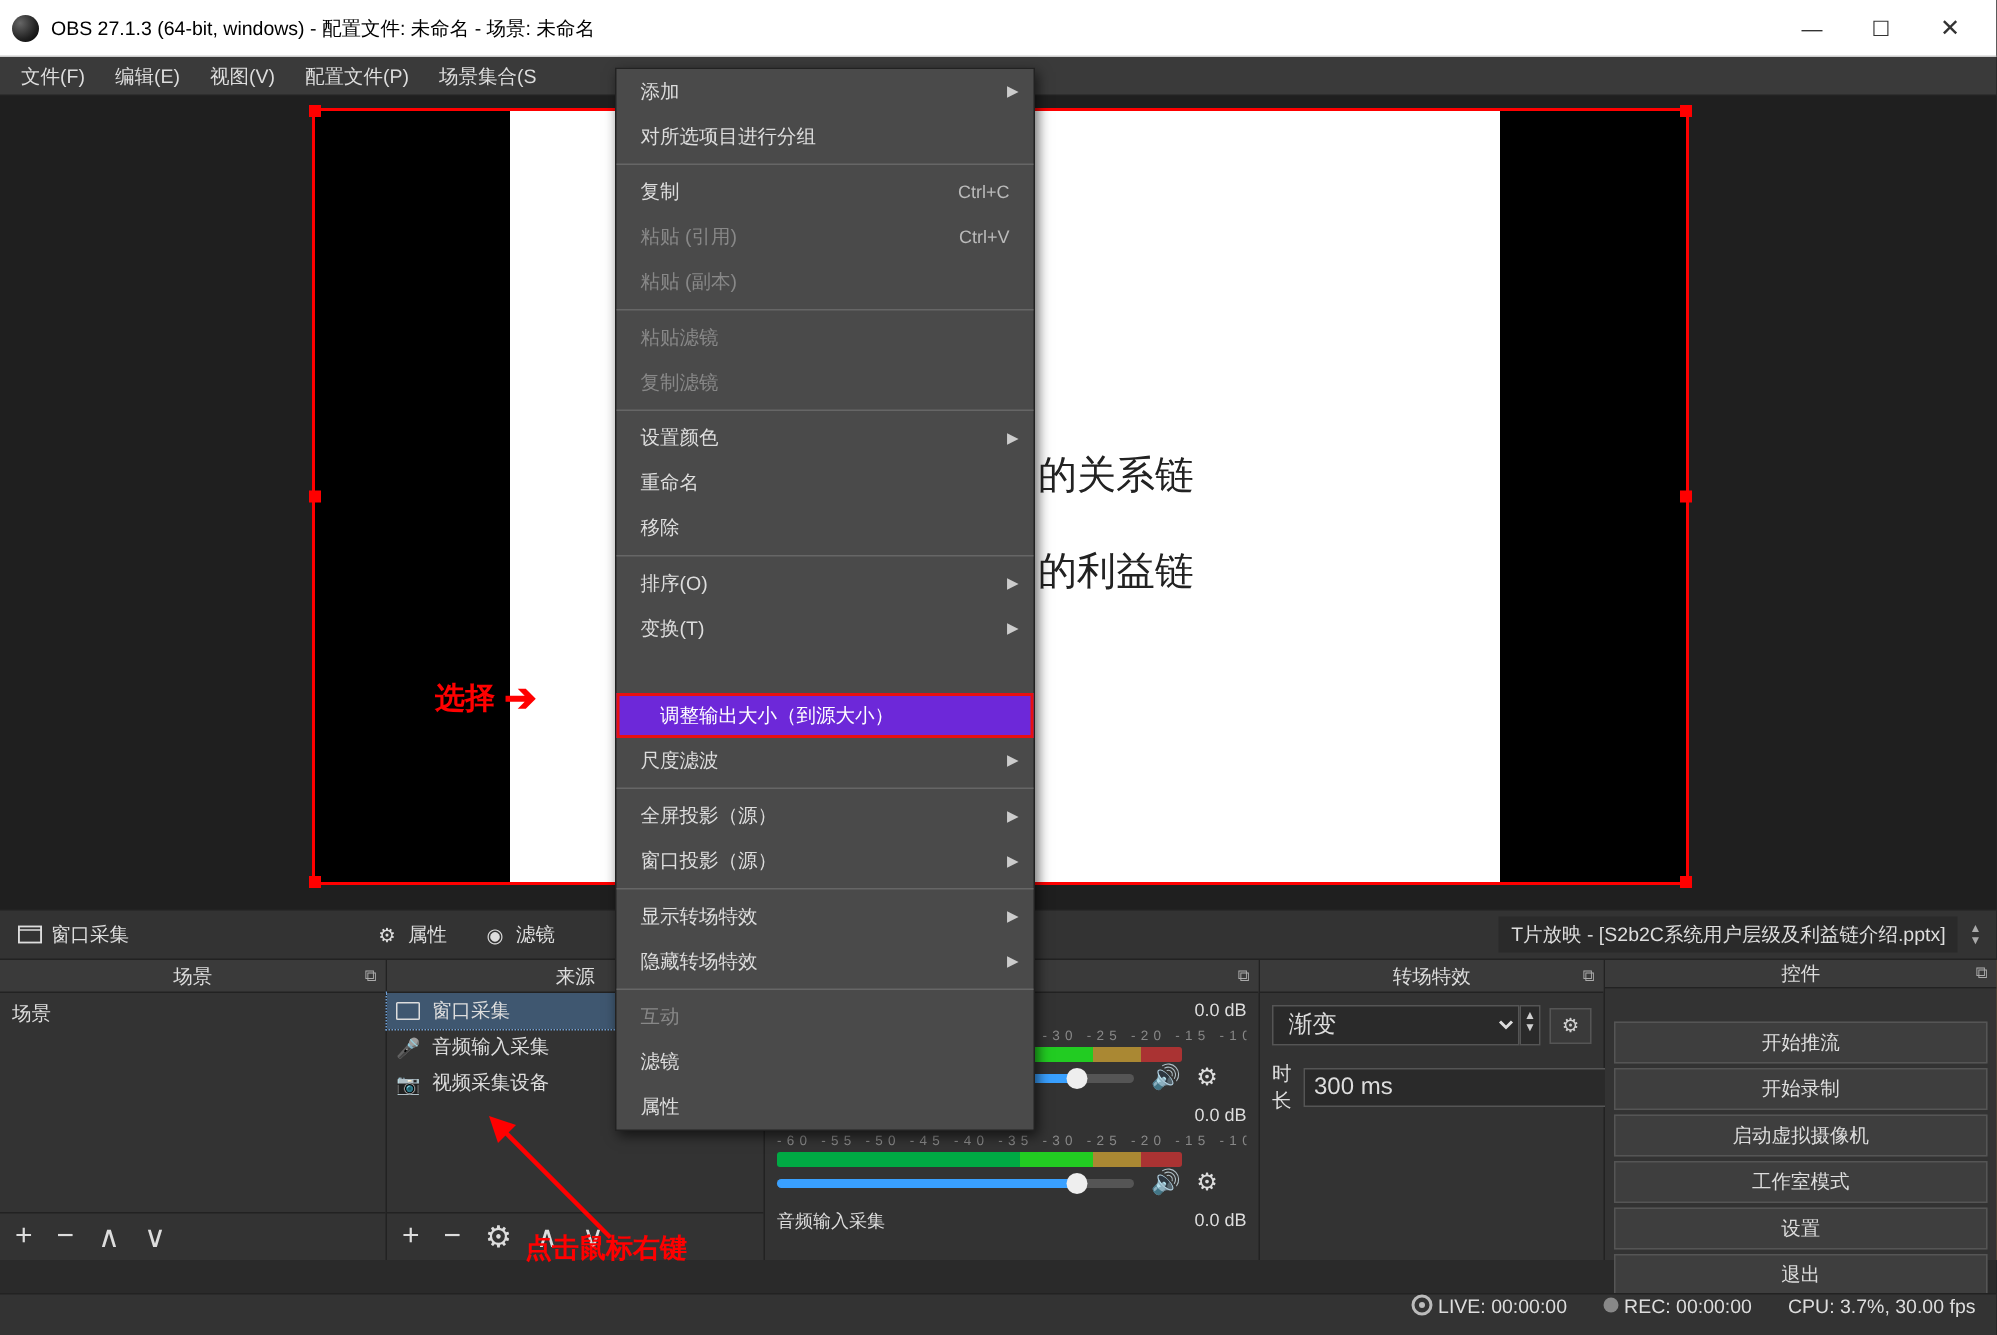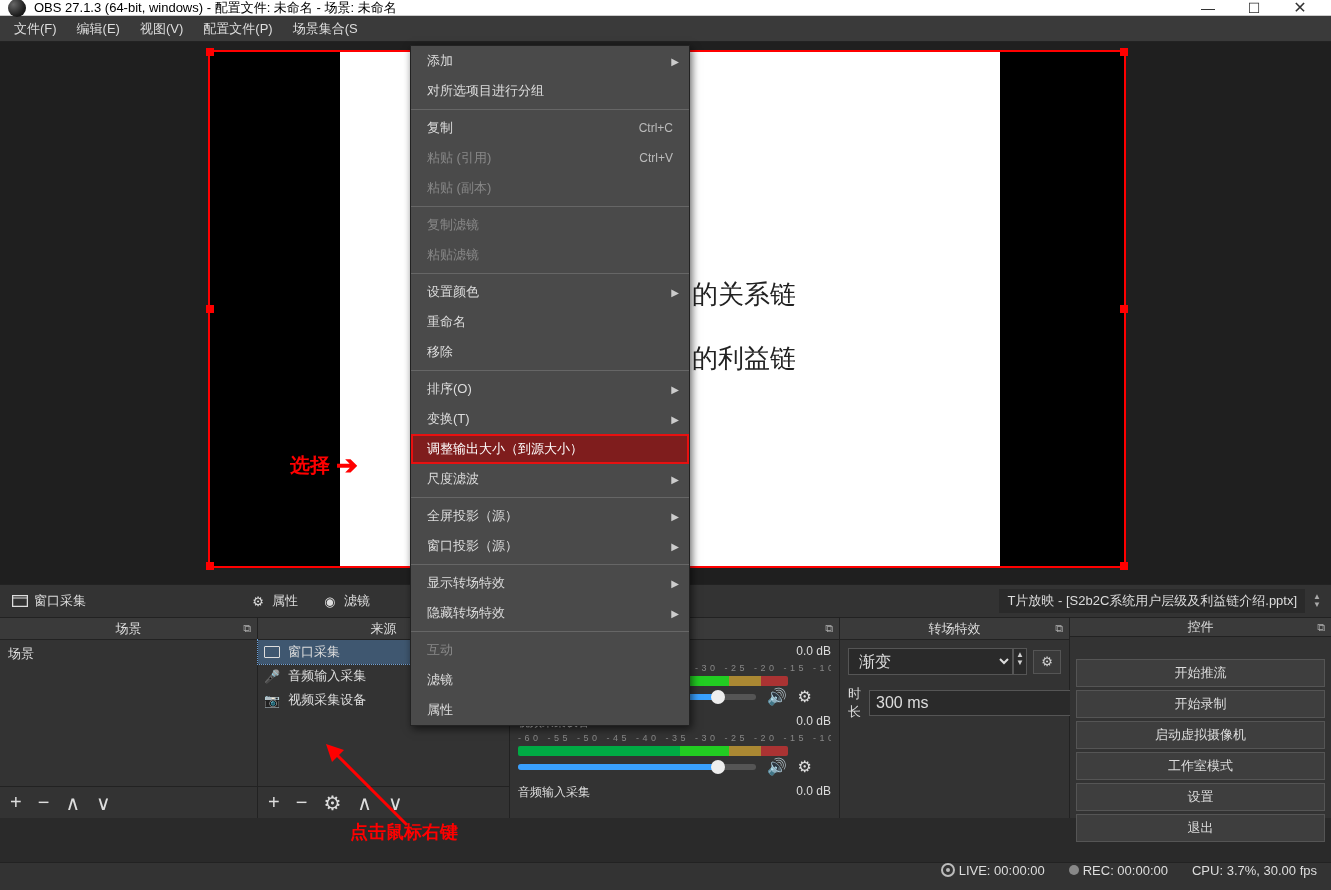--- a/index.html
+++ b/index.html
@@ -1,19 +1,19 @@
 <!DOCTYPE html>
 <html><head>
 <meta charset="utf-8">
 <style>
 * { margin: 0; padding: 0; box-sizing: border-box; font-family: "Microsoft YaHei", "Segoe UI", sans-serif; }
 body { background: #2a2a2a; color: #d0d0d0; font-size: 13px; width: 1331px; height: 890px; overflow: hidden; position: relative; }
 
 
-.titlebar { height: 16px; background: #fff; color: #000; display: flex; align-items: center; padding: 0 8px; border-bottom: 1px solid #ccc; }
+.titlebar { height: 38px; background: #fff; color: #000; display: flex; align-items: center; padding: 0 8px; border-bottom: 1px solid #ccc; }
 .titlebar .obs-icon { width: 18px; height: 18px; border-radius: 50%; background: radial-gradient(circle at 30% 30%, #666 0%, #222 60%, #000 100%); margin-right: 8px; }
 .titlebar .title { flex: 0 0 auto; font-size: 13px; }
 .titlebar .spacer { flex: 1; }
 .titlebar .win-btn { width: 46px; height: 30px; display: flex; align-items: center; justify-content: center; font-size: 14px; color: #333; }
 .titlebar .win-btn.close { font-size: 16px; }
 
 
 .menubar { height: 26px; background: #3a3a3a; display: flex; align-items: center; padding: 0 4px; border-bottom: 1px solid #222; }
 .menubar .menu-item { padding: 20px 10px; color: #ddd; font-size: 13px; }
 .menubar .menu-item.cut { width: 100px; overflow: hidden; white-space: nowrap; }
@@ -37,21 +37,21 @@
 .anno-rclick { position: absolute; left: 350px; top: 820px; color: #ff0000; font-size: 18px; font-weight: bold; z-index: 5; }
 .anno-arrow2 { position: absolute; left: 322px; top: 740px; width: 90px; height: 90px; z-index: 5; pointer-events: none; }
 
 
 .ctxmenu { position: absolute; left: 410px; top: 45px; width: 280px; background: #4a4a4a; border: 1px solid #222; z-index: 10; box-shadow: 2px 3px 8px rgba(0,0,0,0.6); }
 .ctxmenu .m { padding: 6px 16px; color: #ddd; font-size: 13px; display: flex; align-items: center; position: relative; }
 .ctxmenu .m.disabled { color: #888; }
 .ctxmenu .m .shortcut { margin-left: auto; color: #bbb; font-size: 12px; }
 .ctxmenu .m .sub-arrow { position: absolute; right: 10px; font-size: 10px; color: #ccc; }
 .ctxmenu .sep { height: 1px; background: #666; margin: 3px 0; }
-.ctxmenu .m.hl { background: #7f1d1d; color: #fff; border: 2px solid #e81010; padding: 4px 14px; }
+.ctxmenu .m.hl { background: #6d28d9; color: #fff; border: 2px solid #e81010; padding: 4px 27px; margin-top: 28px; }
 
 
 .toolbar-row { height: 34px; background: #333; display: flex; align-items: center; border-top: 1px solid #222; border-bottom: 1px solid #222; }
 .toolbar-row .tool { display: flex; align-items: center; gap: 6px; padding: 0 12px; color: #ddd; }
 .toolbar-row .tool .ic { width: 16px; height: 16px; display: inline-flex; align-items: center; justify-content: center; }
 .toolbar-row .field-right { margin-left: auto; padding-right: 10px; color: #ddd; display: flex; align-items: center; gap: 8px; }
 .toolbar-row .field-right .box { background: #2a2a2a; padding: 3px 8px; }
 .toolbar-row .stepper { display: flex; flex-direction: column; font-size: 8px; line-height: 8px; color: #aaa; }
 
 
@@ -172,24 +172,24 @@
     </div>
   <div class="m disabled">
       <span>粘贴 (引用)</span>
       <span class="shortcut">Ctrl+V</span>
     </div>
   <div class="m disabled">
       <span>粘贴 (副本)</span>
     </div>
   <div class="sep"></div>
   <div class="m disabled">
+      <span>粘贴滤镜</span>
+    </div>
+  <div class="m disabled">
       <span>复制滤镜</span>
-    </div>
-  <div class="m disabled">
-      <span>粘贴滤镜</span>
     </div>
   <div class="sep"></div>
   <div class="m">
       <span>设置颜色</span>
       <span class="sub-arrow">▶</span>
     </div>
   <div class="m">
       <span>重命名</span>
     </div>
   <div class="m">

